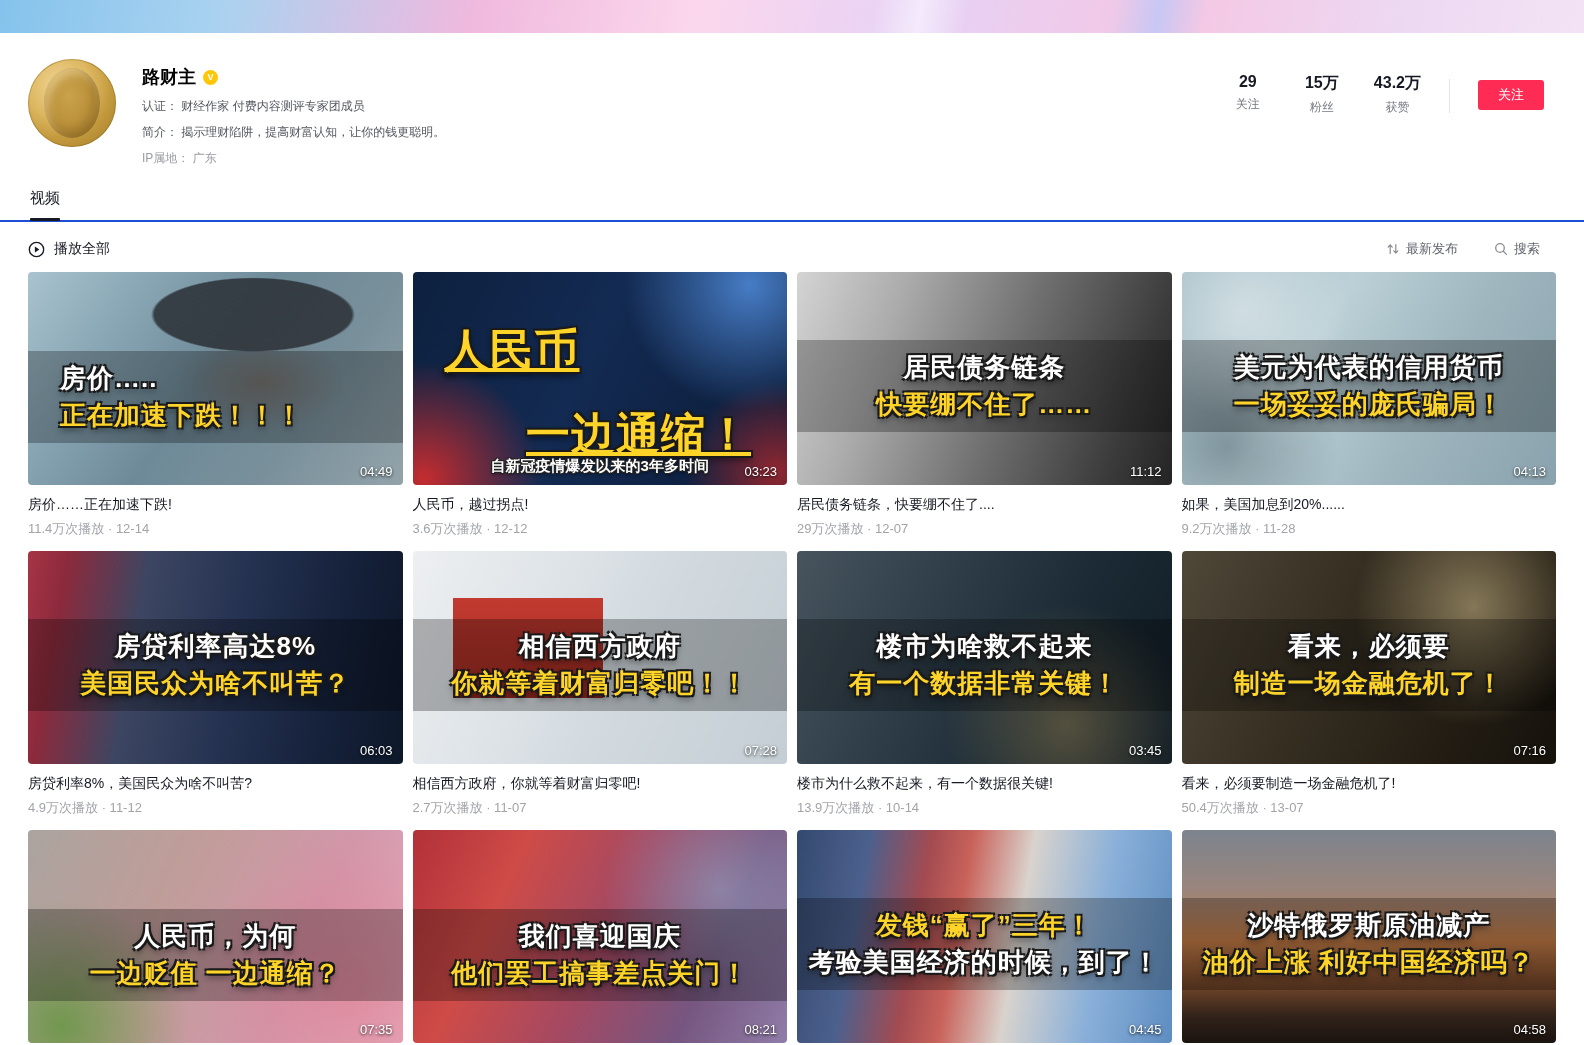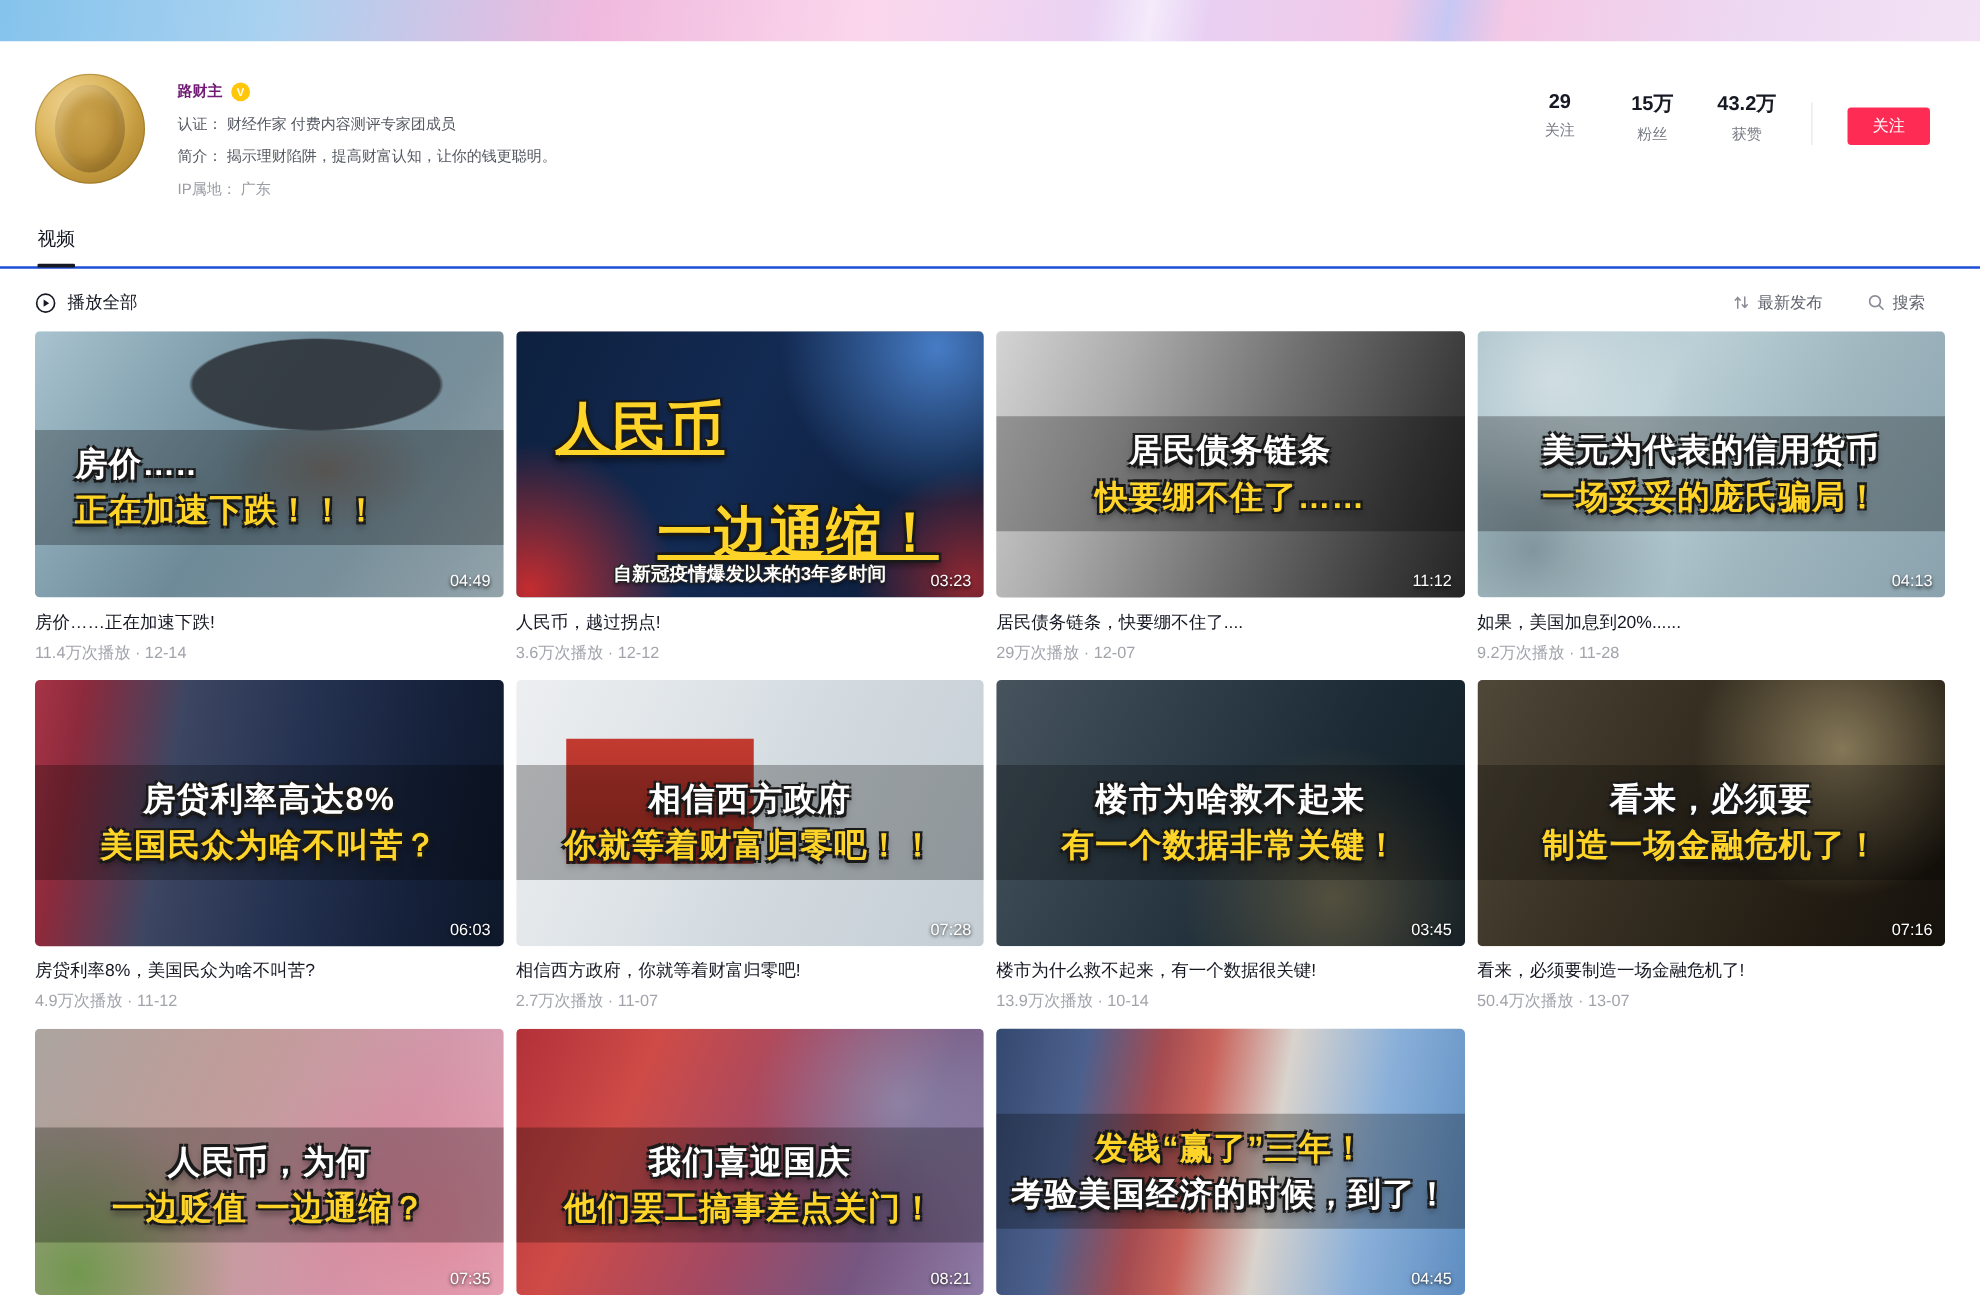--- a/index.html
+++ b/index.html
@@ -17,27 +17,27 @@
   
   .header { display:flex; align-items:flex-start; padding:26px 40px 0 28px; }
   .avatar { width:88px; height:88px; border-radius:50%; flex:0 0 auto; overflow:hidden;
     background: radial-gradient(circle at 35% 30%, #f0d494 0%, #ddb861 38%, #c49a3e 62%, #9f7a27 100%);
     box-shadow: inset 0 0 0 1px rgba(120,90,20,.35); position:relative; cursor:pointer; }
   .avatar .medal { position:absolute; left:18%; top:10%; width:64%; height:80%; border-radius:50%;
     background: radial-gradient(ellipse at 45% 40%, #caa24b 0%, #b98f39 55%, rgba(0,0,0,0) 75%);
     box-shadow: inset -4px -6px 10px rgba(90,60,10,.45), inset 4px 6px 10px rgba(255,235,180,.55); }
   .info { margin-left:26px; padding-top:6px; }
   .name-row { display:flex; align-items:center; gap:7px; }
-  .name { font-size:12px; font-weight:700; color:#701a75;text-align:right; }
+  .name { font-size:18px; font-weight:700; color:#000000;text-align:right; }
   .vbadge { width:15px; height:15px; border-radius:50%; background:#ffc60a; color:#fff;
     font-size:9px; font-weight:700; display:flex; align-items:center; justify-content:center; }
   .meta-line { font-size:12px; color:#545860; margin-top:9px; }
   .meta-line.ip { color:#9a9ca3; }
 
-  .right-cluster { margin-left:auto; display:flex; align-items:flex-end; padding-top:14px; }
+  .right-cluster { margin-left:auto; display:flex; align-items:center; padding-top:14px; }
   .stats { display:flex; gap:30px; }
   .stat { text-align:center; min-width:44px; cursor:pointer; }
   .stat .v { font-size:16px; font-weight:700; color:#161823; }
   .stat .l { font-size:12px; color:#767982; margin-top:5px; }
   .vdiv { width:1px; height:34px; background:#e6e6e8; margin:2px 28px 0 28px; }
   .follow-btn { width:66px; height:30px; background:#fe2c55; color:#fff; border:none; border-radius:3px;
     font-size:13px; cursor:pointer; margin-top:1px; font-family:inherit; }
 
   
   .tabs { margin-top:16px; padding-left:28px; border-bottom:2px solid #1d4ed8; display:flex; }
@@ -311,14 +311,24 @@
     <div class="thumb t11">
       <div class="ov band">
         <span class="l y">发钱“赢了”三年！</span>
         <span class="l w">考验美国经济的时候，到了！</span>
       </div>
       <span class="dur">04:45</span>
     </div>
 
   </div>
 
+  <div class="card">
+    <div class="thumb t12">
+      <div class="ov band">
+        <span class="l w">沙特俄罗斯原油减产</span>
+        <span class="l y">油价上涨 利好中国经济吗？</span>
+      </div>
+      <span class="dur">04:58</span>
+    </div>
+
+  </div>
 
 </div>
 
 </body></html>

